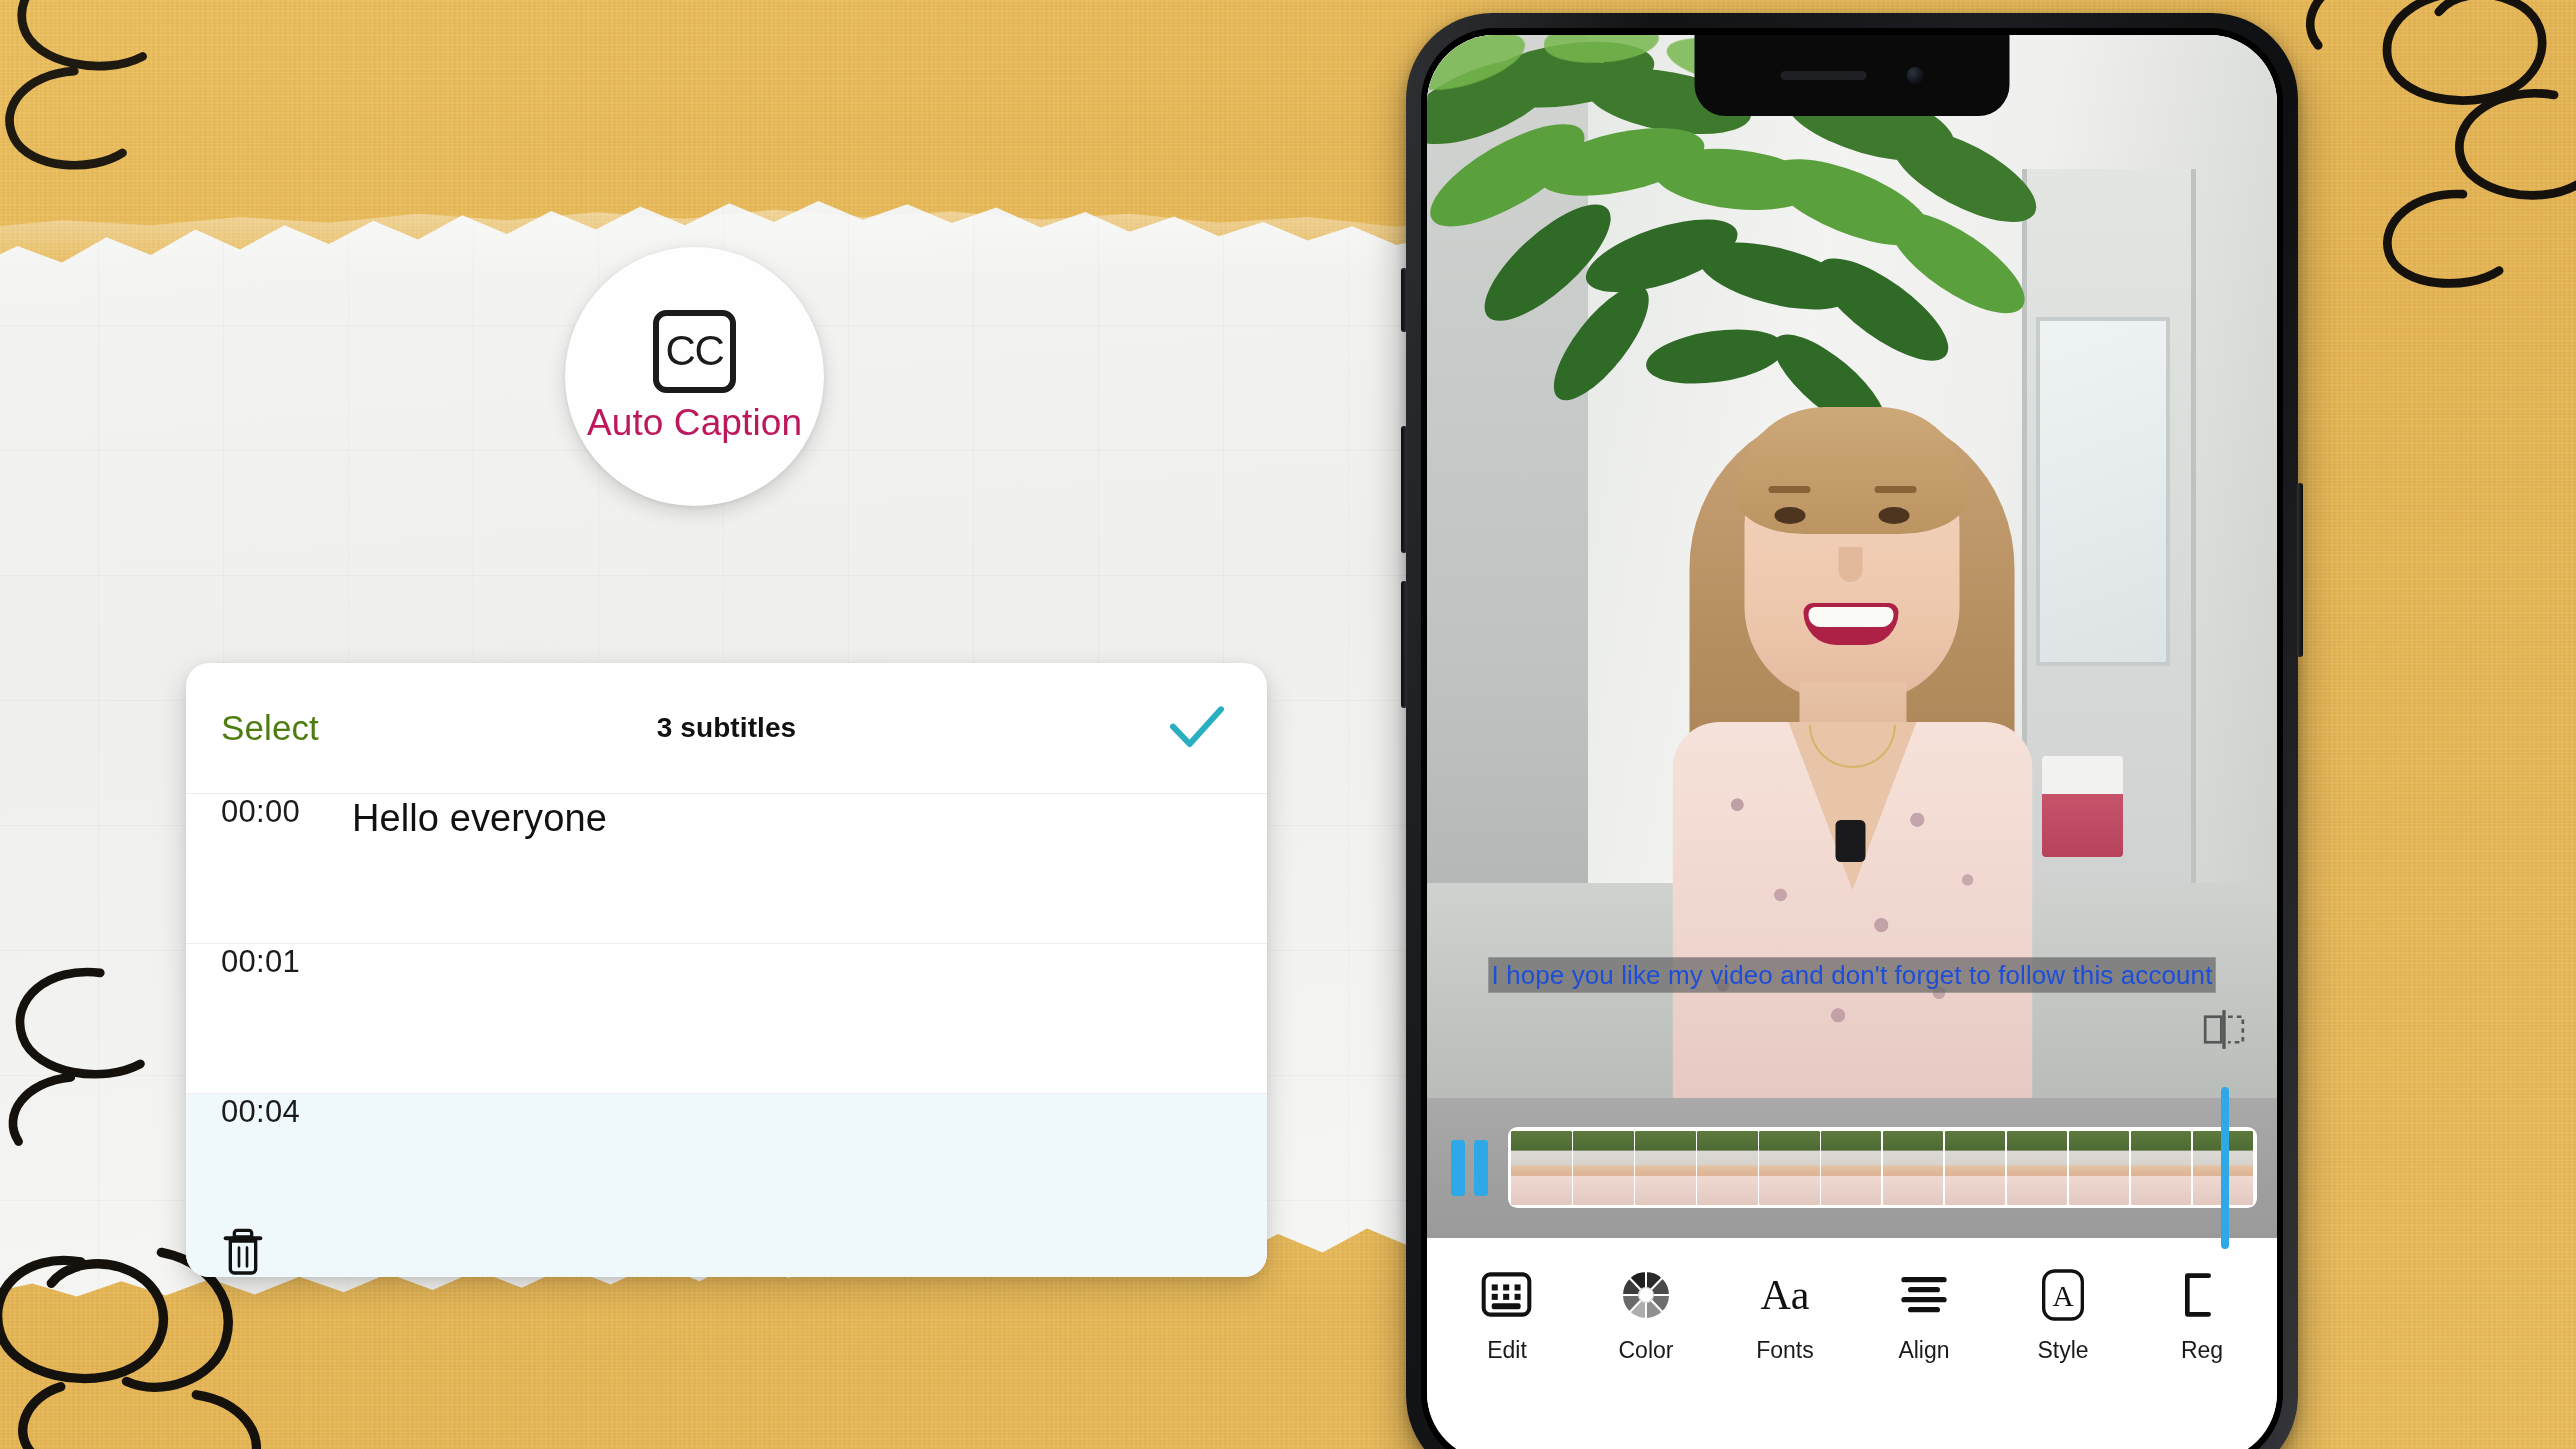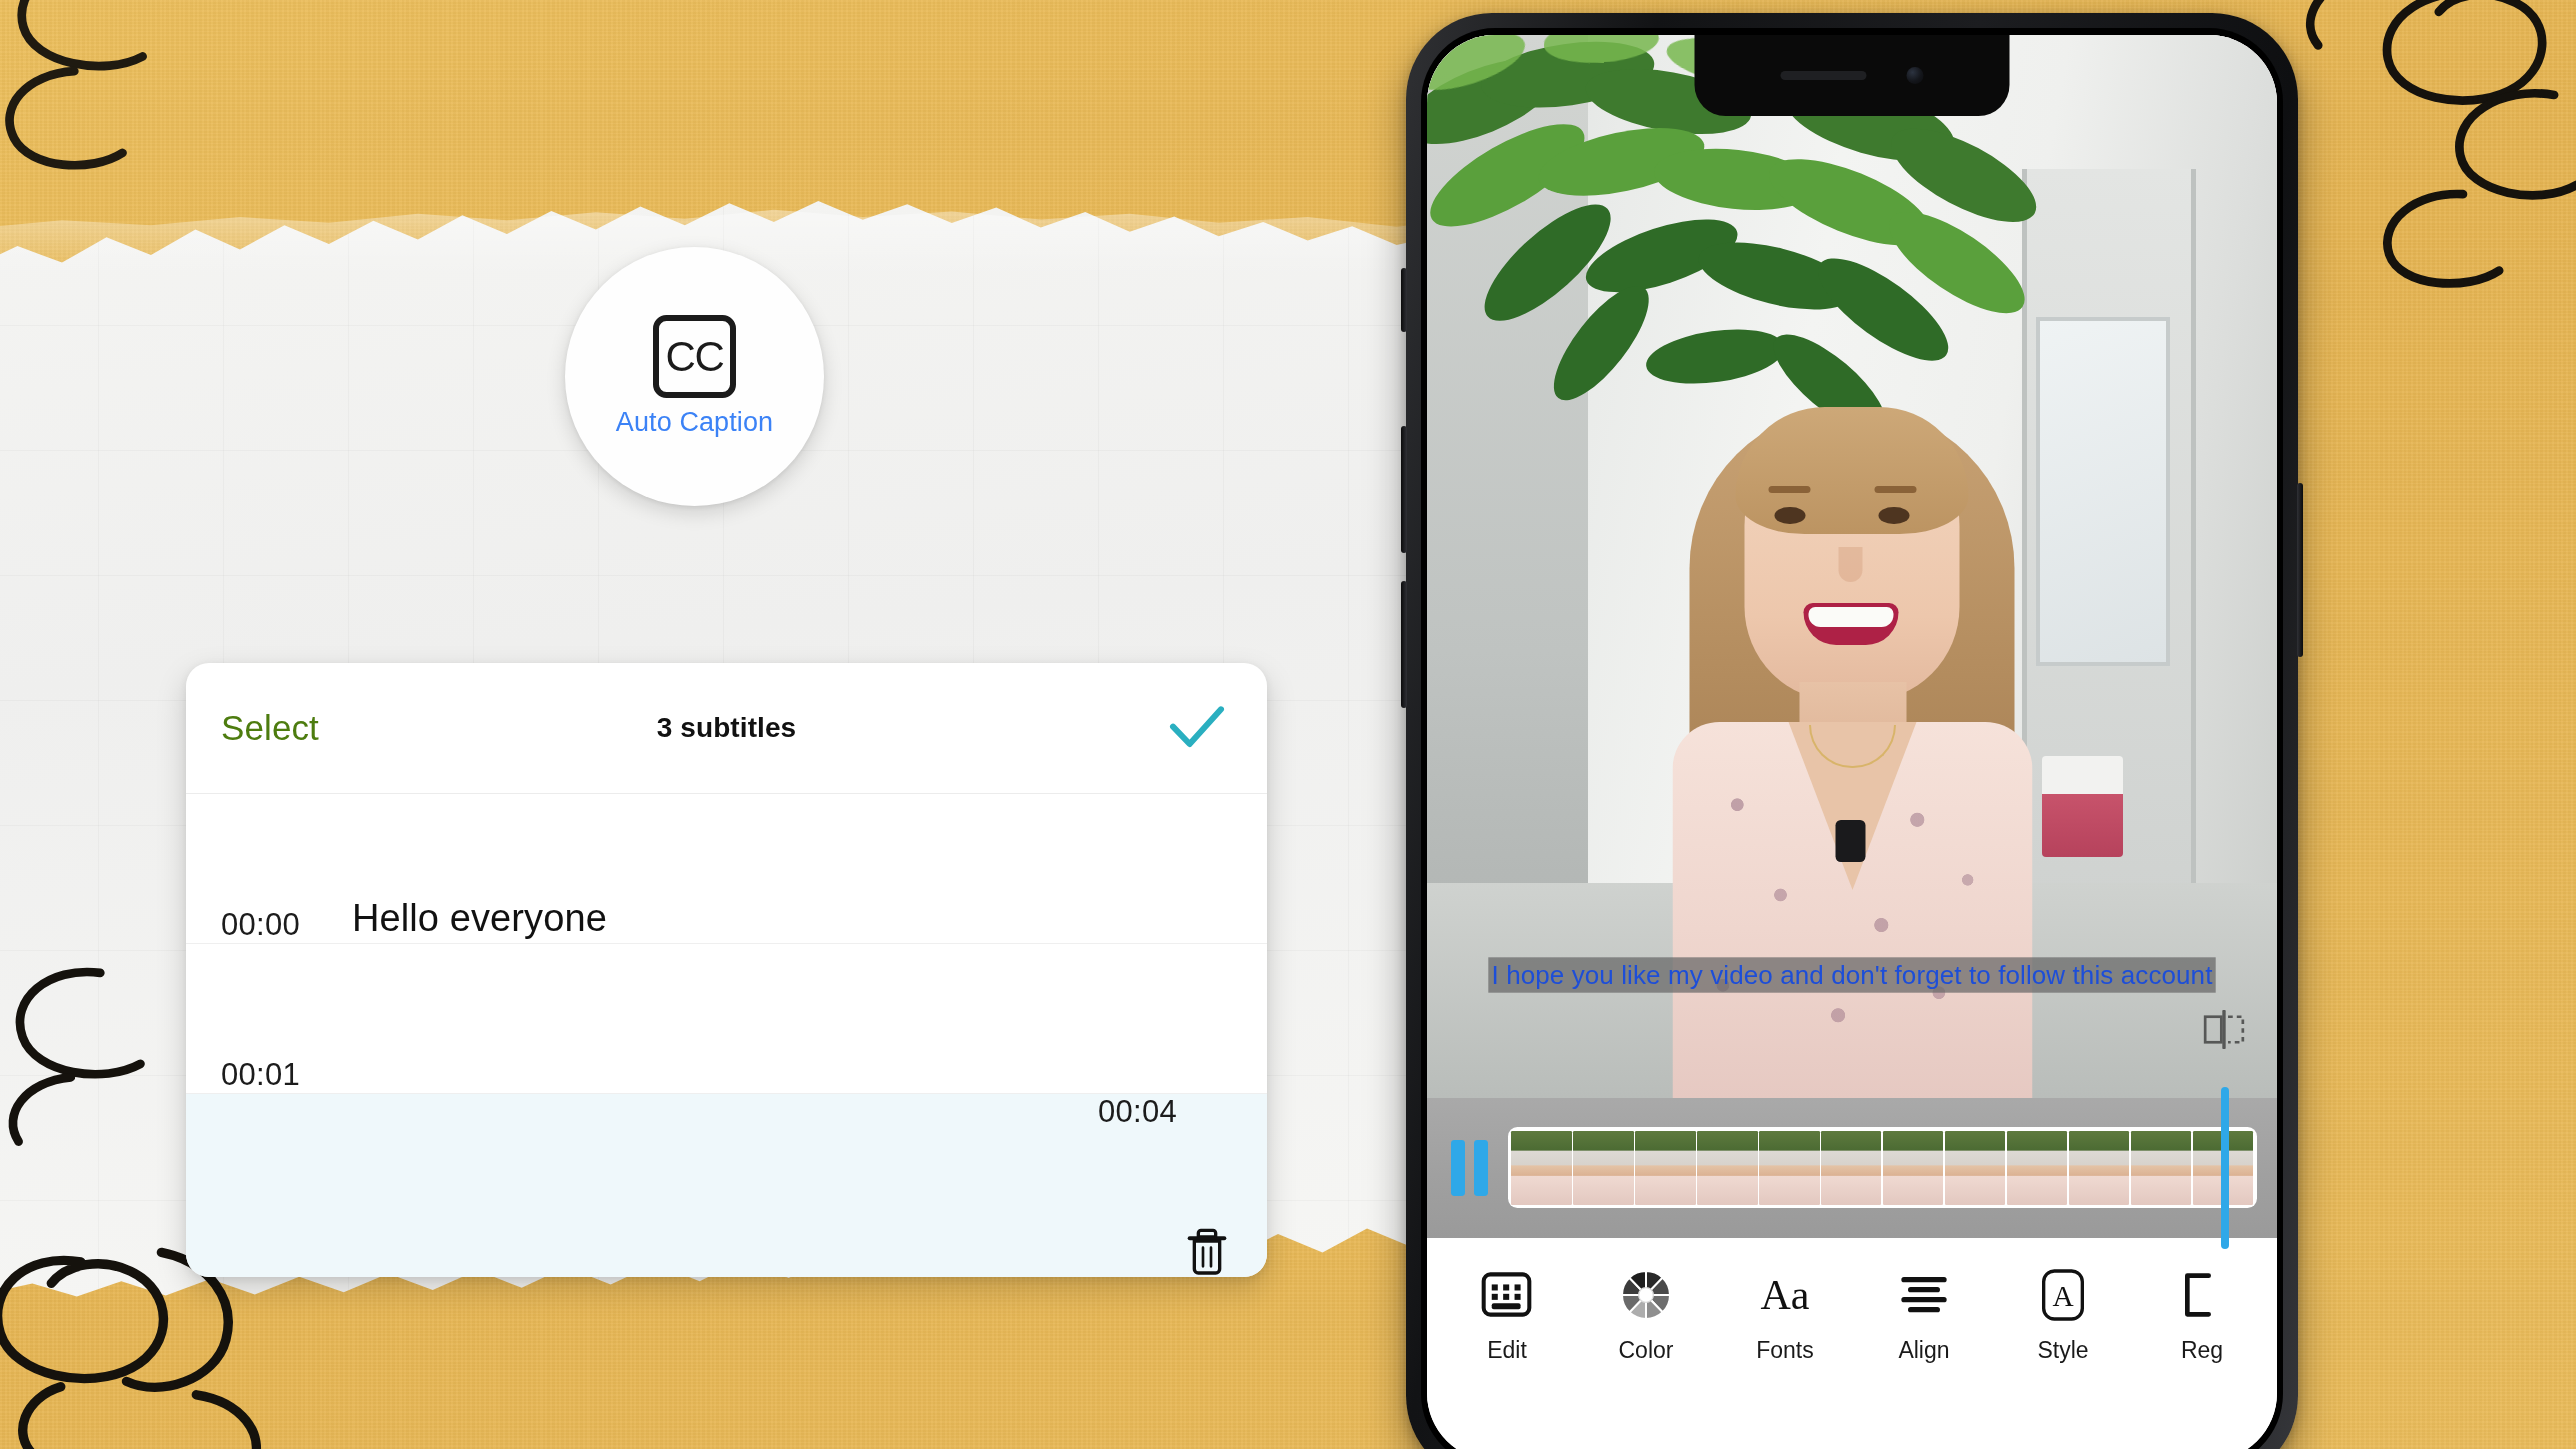--- a/index.html
+++ b/index.html
@@ -81,21 +81,21 @@
   .cc-square {
     width: 83px; height: 83px;
     border: 6px solid #1B1B1B;
     border-radius: 13.4px;
     display: flex; align-items: center; justify-content: center;
     font-size: 42px; font-weight: 400; letter-spacing: -1.3px;
     color: #1B1B1B;
     font-family: "Liberation Sans", sans-serif;
   }
   .cc-label {
-    font-size: 27px; color: #3b82f6; letter-spacing: 0.1px;
+    font-size: 37px; color: #be185d; letter-spacing: 0.1px;
   }
 
   
   .sub-panel {
     position: absolute;
     left: 186px; top: 663px;
     width: 1081px;
     background: #FFFFFF;
     border-radius: 23px;
     box-shadow: 0 12px 29.5px rgba(0,0,0,.17), 0 2.7px 8px rgba(0,0,0,.07);
@@ -113,21 +113,21 @@
   }
   .sub-head-title {
     position: absolute; left: 0; right: 0; top: 0; bottom: 0;
     display: flex; align-items: center; justify-content: center;
     font-size: 28px; font-weight: 700; color: #111111; letter-spacing: 0.1px;
     pointer-events: none;
   }
   .sub-head-check { margin-left: auto; display: flex; align-items: center; }
 
   .sub-row {
-    display: flex; align-items: flex-end;
+    display: flex; align-items: flex-start;
     padding: 0 38px 0 35px;
     min-height: 150px;
     border-bottom: 1.3px solid #EFEFEF;
     background: #FFFFFF;
   }
   .sub-row:last-child { border-bottom: none; flex-direction: column; }
   .sub-row.active { background: #EFF8FB; min-height: 141px; }
   .sub-time {
     font-size: 31px; color: #1C1C1C;
     width: 131px; flex: 0 0 131px;

